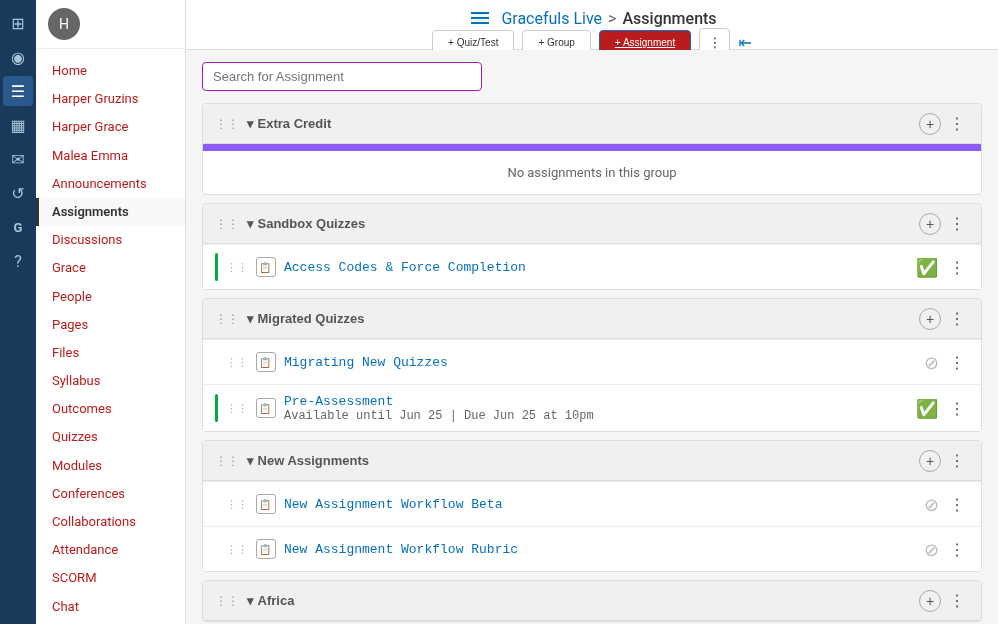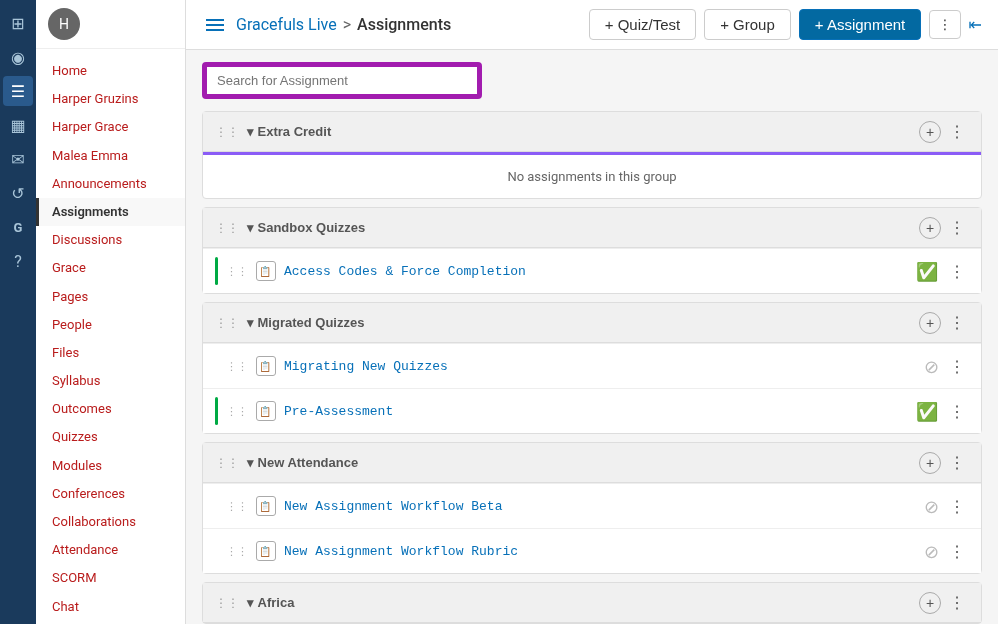--- a/index.html
+++ b/index.html
@@ -88,20 +88,21 @@
     
     .topbar {
       background: white;
       border-bottom: 1px solid #ddd;
       padding: 8px 16px;
       display: flex;
       align-items: center;
       justify-content: space-between;
       height: 50px;
       flex-shrink: 0;
+      flex-direction: column;
     }
     .topbar-left {
       display: flex;
       align-items: center;
       gap: 8px;
     }
     .hamburger {
       color: #0770b8;
       font-size: 18px;
       cursor: pointer;
@@ -124,30 +125,31 @@
       display: flex;
       align-items: center;
       gap: 8px;
     }
     .btn {
       display: flex;
       align-items: center;
       gap: 4px;
       padding: 6px 15px;
       border-radius: 4px;
-      font-size: 15px;
+      font-size: 10px;
       cursor: pointer;
       border: 1px solid #ccc;
       background: white;
       color: #333;
     }
     .btn.primary {
-      background: #0369a1;
+      background: #b91c1c;
       color: white;
       border-color: #0770b8;
+      text-decoration: underline;
     }
     .btn-icon-only {
       padding: 6px 8px;
       border: 1px solid #ccc;
       background: white;
       border-radius: 4px;
       cursor: pointer;
       color: #333;
     }
     .collapse-btn {
@@ -170,21 +172,21 @@
     .search-row {
       display: flex;
       align-items: center;
       gap: 8px;
       margin-bottom: 12px;
     }
     .search-input {
       flex: 1;
       max-width: 280px;
       padding: 6px 10px;
-      border: 5px solid #a21caf;
+      border: 1px solid #a21caf;
       border-radius: 4px;
       font-size: 13px;
       color: #999;
     }
 
     
     .assignment-group {
       background: white;
       border: 1px solid #ddd;
       border-radius: 4px;
@@ -240,21 +242,21 @@
       font-size: 16px;
       color: #555;
       padding: 2px 4px;
     }
 
     .empty-group {
       padding: 14px;
       text-align: center;
       color: #666;
       font-size: 13px;
-      border-top: 3px solid #8b5cf6;
+      border-top: 7px solid #8b5cf6;
     }
 
     
     .assignment-row {
       display: flex;
       align-items: center;
       padding: 8px 12px;
       border-top: 1px solid #eee;
       gap: 8px;
       background: white;
@@ -339,22 +341,22 @@
   </div>
   <nav class="sidebar-nav">
     <a href="#">Home</a>
     <a href="#">Harper Gruzins</a>
     <a href="#">Harper Grace</a>
     <a href="#">Malea Emma</a>
     <a href="#">Announcements</a>
     <a href="#" class="active">Assignments</a>
     <a href="#">Discussions</a>
     <a href="#">Grace</a>
+    <a href="#">People</a>
     <a href="#">Pages</a>
-    <a href="#">People</a>
     <a href="#">Files</a>
     <a href="#">Syllabus</a>
     <a href="#">Outcomes</a>
     <a href="#">Quizzes</a>
     <a href="#">Modules</a>
     <a href="#">Conferences</a>
     <a href="#">Collaborations</a>
     <a href="#">Attendance</a>
     <a href="#">SCORM</a>
     <a href="#">Chat</a>
@@ -461,34 +463,35 @@
           <button class="more-btn">⋮</button>
         </div>
       </div>
 
       <div class="assignment-row">
         <div class="left-bar"></div>
         <span class="drag-handle">⋮⋮</span>
         <div class="assign-icon">📋</div>
         <div class="assign-info">
           <a href="#" class="assign-title">Pre-Assessment</a>
+          <div class="assign-subtitle">Available until Jun 25  |  Due Jun 25 at 10pm</div>
         </div>
         <div class="assign-actions">
           <span class="status-icon">✅</span>
           <button class="more-btn">⋮</button>
         </div>
       </div>
     </div>
 
     <div class="assignment-group">
       <div class="group-header">
         <span class="drag-handle">⋮⋮</span>
         <button class="toggle-btn">
           <span>▾</span>
-          <span>New Attendance</span>
+          <span>New Assignments</span>
         </button>
         <div class="group-actions">
           <button class="add-btn">+</button>
           <button class="more-btn">⋮</button>
         </div>
       </div>
 
       <div class="assignment-row">
         <div class="left-bar none"></div>
         <span class="drag-handle">⋮⋮</span>

